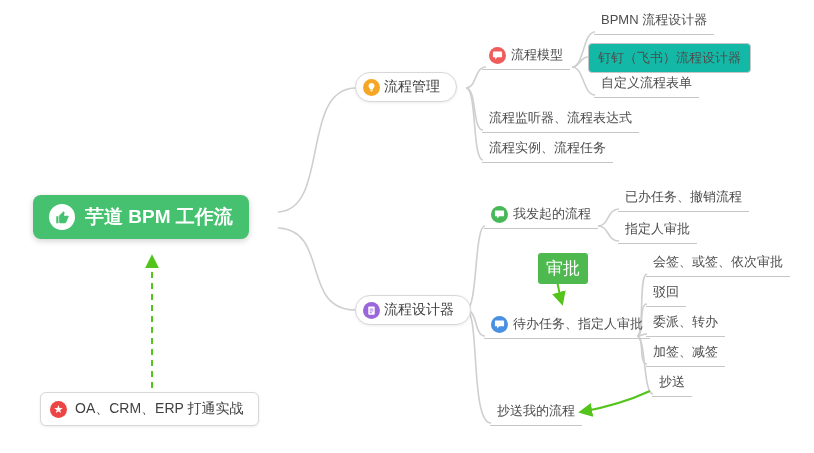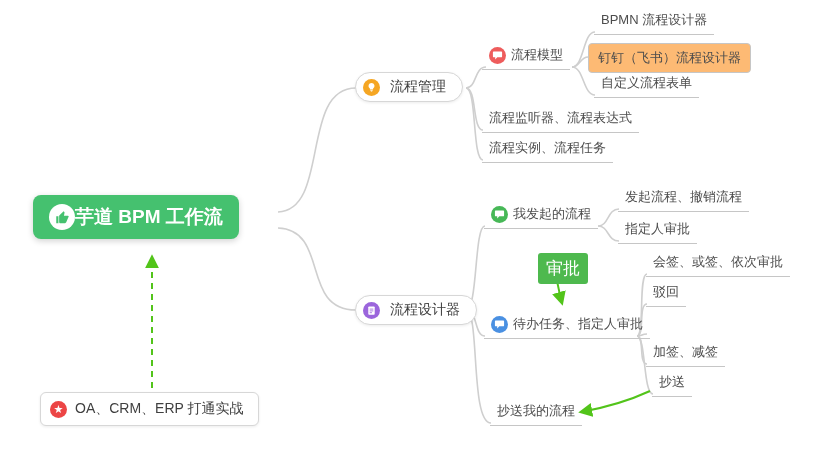--- a/index.html
+++ b/index.html
@@ -7,42 +7,42 @@
     position:relative;width:814px;height:453px;background:#fff;overflow:hidden;
     font-family:"Liberation Sans","DejaVu Sans",sans-serif;
   }
   .wires{position:absolute;left:0;top:0;width:814px;height:453px;}
   .wires path.grey{fill:none;stroke:var(--line-grey);stroke-width:1.6;}
   .wires path.green{fill:none;stroke:var(--arrow-green);stroke-width:2;}
   .wires path.dashed{stroke-dasharray:6 5;}
   #arrowhead-path{fill:var(--arrow-green);}
 
   .central{
-    position:absolute;display:flex;align-items:center;
+    position:absolute;display:flex;align-items:center;gap:10px;
     background:var(--brand-green);color:#fff;border-radius:8px;
     padding:9px 16px;font-size:19px;font-weight:bold;white-space:nowrap;
     box-shadow:0 2px 6px rgba(0,0,0,.18);
   }
   .big-circle{
     width:26px;height:26px;background:#fff;border-radius:50%;
     display:flex;align-items:center;justify-content:center;flex:none;
   }
   .branch{
-    position:absolute;display:flex;align-items:center;gap:10px;
+    position:absolute;display:flex;align-items:center;gap:4px;
     background:#fff;border:1px solid #d7d7d7;border-radius:16px;
     padding:5px 16px 5px 7px;font-size:14px;color:#3f3f3f;white-space:nowrap;
     box-shadow:0 1px 3px rgba(0,0,0,.08);
   }
   .leaf{
     position:absolute;display:flex;align-items:flex-end;gap:5px;
     font-size:13px;color:#4d4d4d;padding:3px 7px 5px;white-space:nowrap;
     border-bottom:1.5px solid #c6c6c6;
   }
   .leaf.boxed{
-    border:1px solid #c6c6c6;border-radius:4px;padding:5px 9px;background:#fdba74;
+    border:1px solid #c6c6c6;border-radius:4px;padding:5px 9px;background:#14b8a6;
   }
   .icon-circle{
     width:17px;height:17px;border-radius:50%;display:flex;align-items:center;
     justify-content:center;flex:none;
   }
   .tag{
     position:absolute;background:var(--approval-green);color:#fff;font-size:17px;
     padding:4px 8px;border-radius:3px;white-space:nowrap;
   }
   .note-box{
@@ -156,21 +156,21 @@
         </svg>
     </span>
     <span>我发起的流程</span>
   </div>
 
   <div class="leaf" style="left:482px;top:136px">
     <span>流程实例、流程任务</span>
   </div>
 
   <div class="leaf" style="left:618px;top:185px">
-    <span>发起流程、撤销流程</span>
+    <span>已办任务、撤销流程</span>
   </div>
 
   <div class="leaf" style="left:618px;top:217px">
     <span>指定人审批</span>
   </div>
 
   <div class="tag" style="left:538px;top:253px">审批</div>
 
   <div class="leaf" style="left:484px;top:312px">
     <span class="icon-circle" style="background:var(--node-blue)">
@@ -182,20 +182,23 @@
   </div>
 
   <div class="leaf" style="left:646px;top:250px">
     <span>会签、或签、依次审批</span>
   </div>
 
   <div class="leaf" style="left:646px;top:280px">
     <span>驳回</span>
   </div>
 
+  <div class="leaf" style="left:646px;top:310px">
+    <span>委派、转办</span>
+  </div>
 
   <div class="leaf" style="left:646px;top:340px">
     <span>加签、减签</span>
   </div>
 
   <div class="leaf" style="left:652px;top:370px">
     <span>抄送</span>
   </div>
 
   <div class="leaf" style="left:490px;top:399px">

